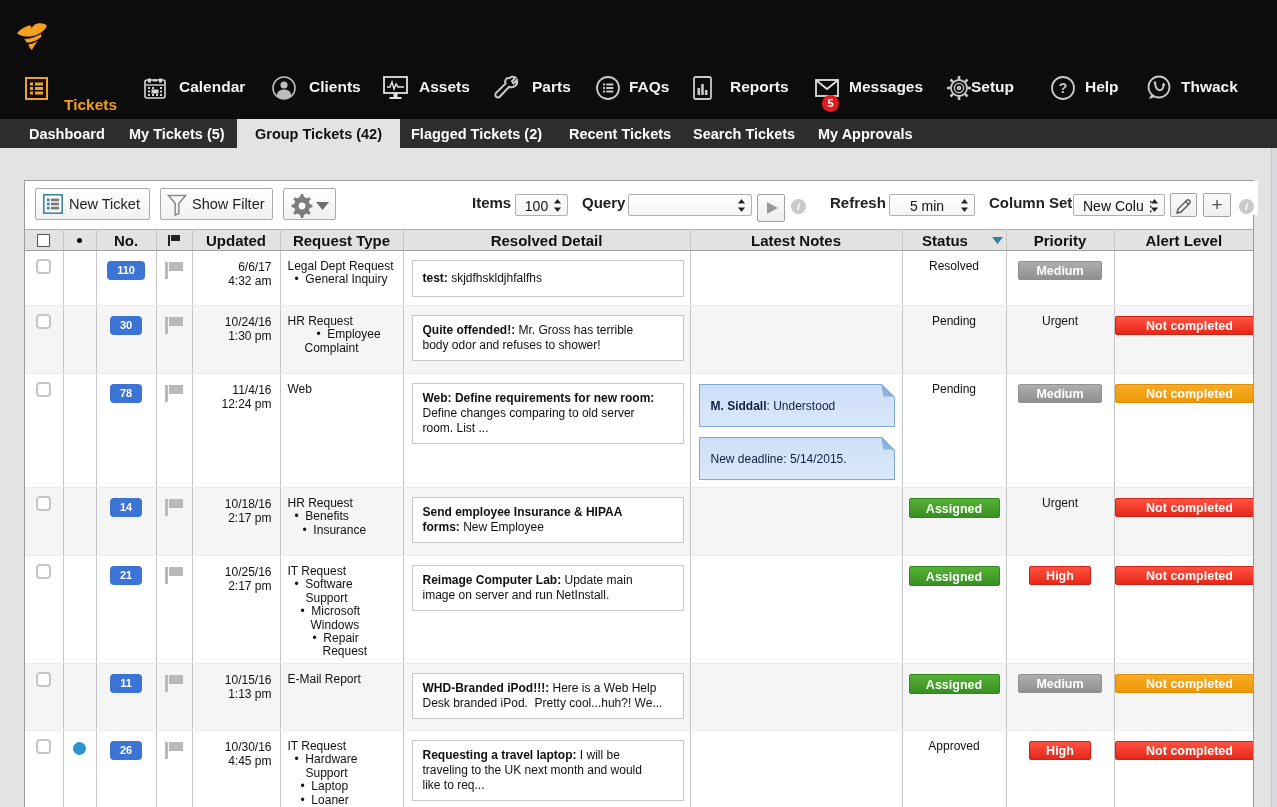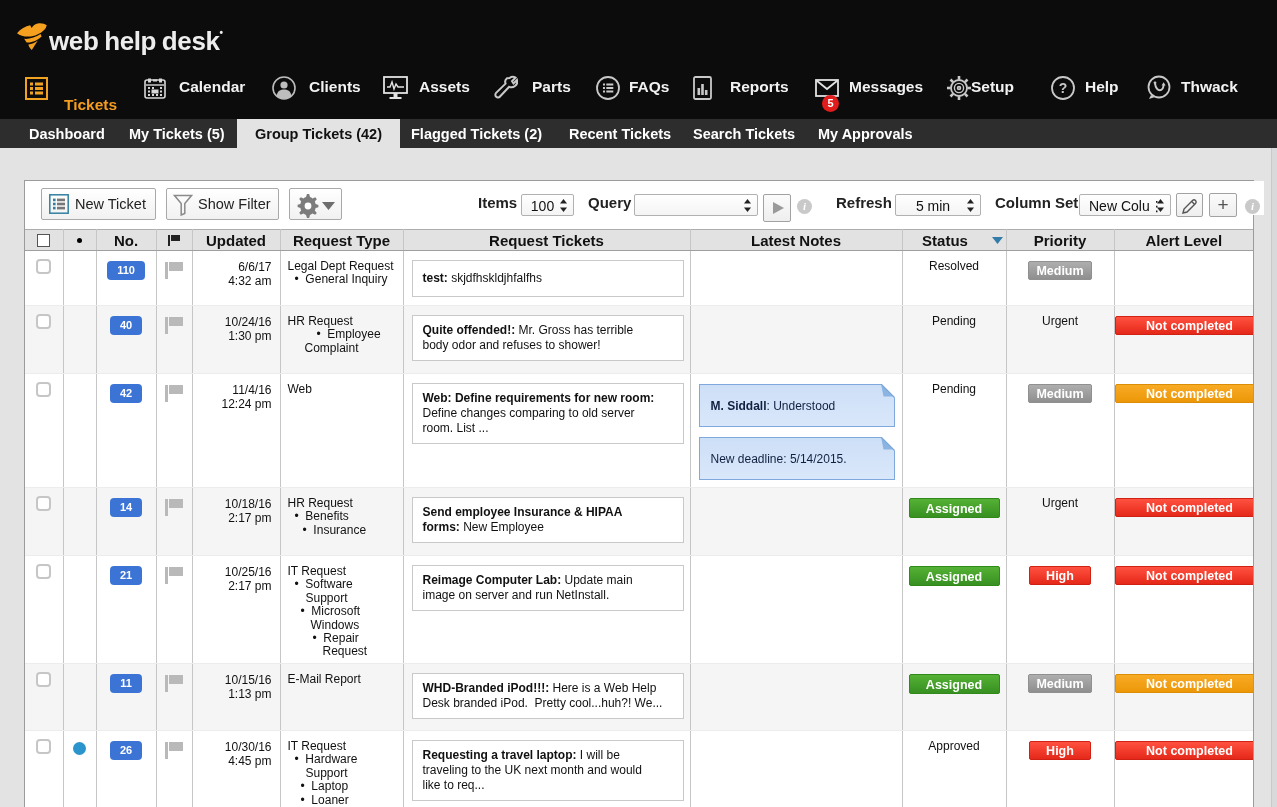--- a/index.html
+++ b/index.html
@@ -17,21 +17,21 @@
 #badge5 { position:absolute; left:822px; top:95px; width:17px; height:17px; background:#e01c1c; border-radius:50%; color:#fff; font-size:11px; font-weight:bold; text-align:center; line-height:17px; }
 
 
 #subnav { position:absolute; left:0; top:119px; width:1277px; height:29px; background:#2d2d2d; }
 .tab { position:absolute; top:0; height:29px; line-height:30px; color:#fff; font-size:14.5px; font-weight:bold; white-space:nowrap; }
 #activetab { position:absolute; left:237px; top:0; width:163px; height:29px; background:#e3e3e4; }
 #activetab span { display:block; text-align:center; line-height:30px; color:#111; font-size:14.5px; font-weight:bold; }
 
 
 #panel { position:absolute; left:24px; top:180px; width:1230px; height:645px; background:#fff; border:1px solid #9b9b9b; }
-#toolbar { position:absolute; left:11px; top:0; width:1228px; height:34px; background:#fff; }
+#toolbar { position:absolute; left:5px; top:0; width:1228px; height:34px; background:#fff; }
 .btn { position:absolute; background:linear-gradient(#ffffff,#f1f1f1); border:1px solid #a9a9a9; border-radius:2px; }
 .btn .t { font-size:14.5px; color:#222; }
 .tlbl { position:absolute; font-size:15px; font-weight:bold; color:#222; top:13px; white-space:nowrap; }
 .sel { position:absolute; top:13px; height:22px; background:linear-gradient(#ffffff,#f4f4f4); border:1px solid #b1b1b1; border-radius:2px; font-size:14px; color:#111; }
 .sel .tx { position:absolute; left:0; right:10px; top:2.5px; text-align:center; white-space:nowrap; overflow:hidden; }
 .sel svg { position:absolute; right:6px; top:4px; }
 .sqbtn { position:absolute; top:13px; width:28px; height:28px; background:linear-gradient(#fbfbfb,#eeeeee); border:1px solid #a2a2a2; border-radius:2px; }
 .info { position:absolute; top:18px; width:15px; height:15px; border-radius:50%; background:#c9c9c9; color:#fff; font-size:11px; font-weight:bold; text-align:center; line-height:15px; font-family:"Liberation Serif",serif; font-style:italic; }
 
 
@@ -59,34 +59,33 @@
 .detail b { font-weight:bold; }
 .dtx { display:block; }
 .note { position:relative; margin:10px 7px 5px 8px; height:43px; background:linear-gradient(#cddff7,#d9e7fa); border:1px solid #7fa9dc; font-size:12px; color:#102040; padding:14px 0 0 11px; }
 .note svg.fold { position:absolute; top:-1px; right:-1px; }
 .st { padding-top:8px; text-align:center; font-size:12px; color:#111; }
 .bdg { display:block; margin:10px auto 0; height:19px; line-height:19px; text-align:center; color:#fff; font-size:12.5px; font-weight:bold; border-radius:2px; }
 .green { width:91px; height:20px; line-height:20px; background:linear-gradient(#55b135,#379021); border:1px solid #2f8a1a; }
 .red { background:linear-gradient(#ff5140,#e52819); border:1px solid #cf2114; }
 .orange { background:linear-gradient(#f8ab25,#ec9708); border:1px solid #da8d05; }
 .gray { background:linear-gradient(#aeaeae,#8f8f8f); border:1px solid #909090; }
-.w84 { width:64px; } .w62 { width:62px; } .w126 { width:150px; }
+.w84 { width:84px; } .w62 { width:62px; } .w126 { width:150px; }
 .pr { padding-top:8px; text-align:center; font-size:12px; color:#111; }
 .dot { width:13px; height:13px; background:#2b94cc; border-radius:50%; margin:11px auto 0; }
 </style>
 </head>
 <body>
 
 <div id="top">
   <svg id="logo" width="30" height="27" viewBox="0 0 30 27">
     <path fill="#f5a01e" d="M0 10.2 C3.5 6 8.5 3 13.2 2.2 L14.6 5 C15.8 2.6 18.2 0.9 21 0.4 C24.3 -0.1 27.8 0.7 29.8 2.2 L28.6 5.2 C25.8 9.2 19.8 12.6 13.8 13.4 C8.6 14.1 3.4 12.9 0 10.2 Z"></path>
     <path fill="#f5a01e" d="M7.2 15.8 C12 16.3 18.6 14.4 23.6 11 L24.6 13.6 C20.4 17.8 13.8 20.2 9.6 19.5 L7.2 15.8 Z"></path>
     <path fill="#f5a01e" d="M11.4 21.6 C14.6 21.3 18.2 19.7 20.8 17.6 L14.8 27 C13 25.8 11.9 23.9 11.4 21.6 Z"></path>
   </svg>
-  <div id="logotxt">web help desk<span id="logotm">•</span></div>
 
   <div class="nav" style="left:25px;">
     <svg width="23" height="23" viewBox="0 0 23 23" style="top:5px;">
         <rect x="1" y="1" width="21" height="21" fill="none" stroke="#f0a322" stroke-width="2"></rect>
         <rect x="5" y="5.5" width="3" height="3" fill="#f0a322"></rect>
         <rect x="10" y="5.5" width="8" height="3" fill="#f0a322"></rect>
         <rect x="5" y="10" width="3" height="3" fill="#f0a322"></rect>
         <rect x="10" y="10" width="8" height="3" fill="#f0a322"></rect>
         <rect x="5" y="14.5" width="3" height="3" fill="#f0a322"></rect>
         <rect x="10" y="14.5" width="8" height="3" fill="#f0a322"></rect>
@@ -328,21 +327,21 @@
           </th>
   <th>No.</th>
   <th>
             <div class="hflag">
               <div class="pole"></div>
               <div class="fl"></div>
             </div>
           </th>
   <th>Updated</th>
   <th>Request Type</th>
-  <th>Request Tickets</th>
+  <th>Resolved Detail</th>
   <th>Latest Notes</th>
   <th style="position:relative; padding-right:18px;">Status<svg width="11" height="7" viewBox="0 0 11 7" style="position:absolute; right:3px; top:7px;">
               <path d="M0 0 H11 L5.5 7 Z" fill="#337ca8"></path>
             </svg></th>
   <th>Priority</th>
   <th>Alert Level</th>
 </tr>
 </thead>
 <tbody>
 <tr class="odd" style="height:55px;">
@@ -372,21 +371,21 @@
   <td>
             <span class="bdg gray w84">Medium</span>
           </td>
   <td></td>
 </tr>
 <tr class="even" style="height:68px;">
   <td>
             <div class="cbx"></div>
           </td>
   <td></td>
-  <td style="text-align:center;"><div class="num" style="margin-top:10px;">40</div></td>
+  <td style="text-align:center;"><div class="num" style="margin-top:10px;">30</div></td>
   <td>
             <div class="flag">
               <div class="pole"></div>
               <div class="fl"></div>
             </div>
           </td>
   <td class="upd">10/24/16<br>1:30 pm</td>
   <td class="rt">
             <div>HR Request</div>
             <div style="padding-left:7px;text-align:center;">•&nbsp;&nbsp;Employee</div>
@@ -402,21 +401,21 @@
   <td class="pr">Urgent</td>
   <td>
             <span class="bdg red w126">Not completed</span>
           </td>
 </tr>
 <tr class="odd" style="height:114px;">
   <td>
             <div class="cbx"></div>
           </td>
   <td></td>
-  <td style="text-align:center;"><div class="num" style="margin-top:10px;">42</div></td>
+  <td style="text-align:center;"><div class="num" style="margin-top:10px;">78</div></td>
   <td>
             <div class="flag">
               <div class="pole"></div>
               <div class="fl"></div>
             </div>
           </td>
   <td class="upd">11/4/16<br>12:24 pm</td>
   <td class="rt">
             <div>Web</div>
           </td>

